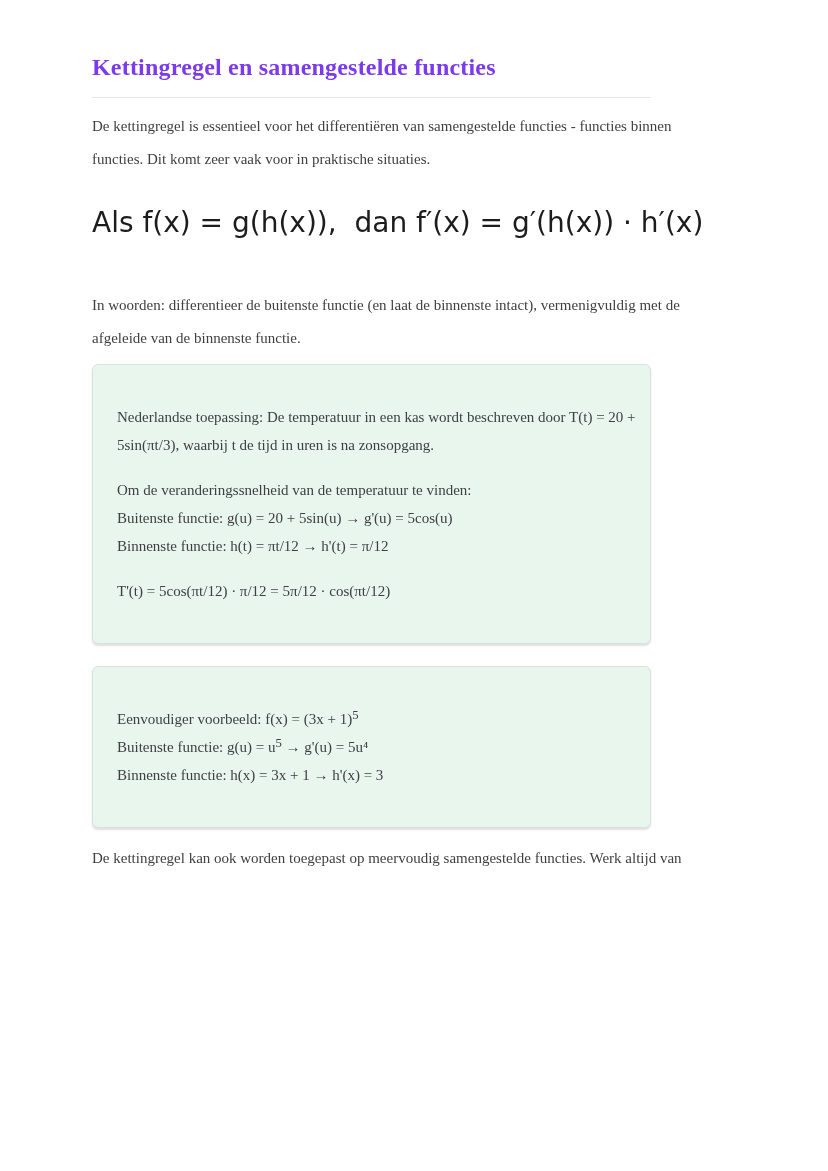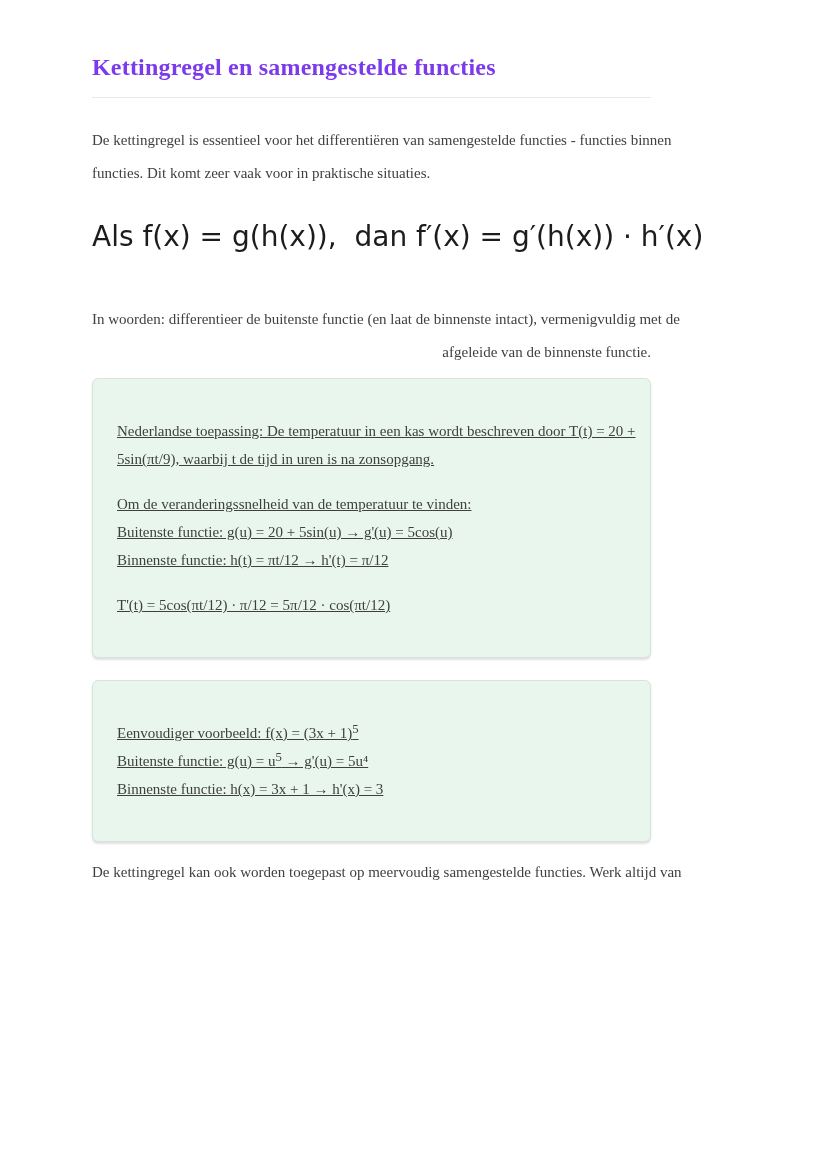--- a/index.html
+++ b/index.html
@@ -28,22 +28,22 @@
     border: none;
     border-top: 1px solid #e8e8e8;
     margin: 0;
   }
   .para {
     font-size: 15px;
     line-height: 33px;
     margin: 0;
   }
   .para .tline { white-space: nowrap; }
-  .intro-para { margin-top: 26px; }
-  .inwords-para { margin-top: 0; text-align: right; }
+  .intro-para { margin-top: 12px; }
+  .inwords-para { margin-top: 0; }
   .outro-para { margin-top: 14px; }
   .formula {
     font-family: "DejaVu Sans", sans-serif;
     font-size: 28px;
     line-height: 44px;
     color: #1c1c1c;
     text-align: center;
     margin: 25px 0 44px 0;
     white-space: nowrap;
   }
@@ -54,21 +54,21 @@
     border: 1px solid #d8e3da;
     border-radius: 6px;
     box-shadow: 0 2px 2px rgba(0,0,0,0.12);
     padding: 38px 24px;
     font-size: 15px;
   }
   .box-1 { margin-top: 9px; }
   .box-2 { margin-top: 22px; }
   .bpara { margin: 0 0 17px 0; }
   .bpara:last-child { margin-bottom: 0; }
-  .bline { line-height: 28px; white-space: nowrap; text-decoration: underline; }
+  .bline { line-height: 28px; white-space: nowrap; }
   .bline sup, .tline sup {
     font-size: 0.85em;
     line-height: 0;
     vertical-align: baseline;
     position: relative;
     top: -0.4em;
   }
 </style>
 </head>
 <body>
@@ -89,21 +89,21 @@
     </div>
 
   <div class="para inwords-para">
       <div class="tline"><span>In woorden: differentieer de buitenste functie (en laat de binnenste intact), vermenigvuldig met de</span></div>
       <div class="tline"><span>afgeleide van de binnenste functie.</span></div>
     </div>
 
   <div class="example-box box-1">
       <div class="bpara">
         <div class="bline"><span>Nederlandse toepassing: De temperatuur in een kas wordt beschreven door T(t) = 20 +</span></div>
-        <div class="bline"><span>5sin(πt/9), waarbij t de tijd in uren is na zonsopgang.</span></div>
+        <div class="bline"><span>5sin(πt/3), waarbij t de tijd in uren is na zonsopgang.</span></div>
       </div>
       <div class="bpara">
         <div class="bline"><span>Om de veranderingssnelheid van de temperatuur te vinden:</span></div>
         <div class="bline"><span>Buitenste functie: g(u) = 20 + 5sin(u) → g'(u) = 5cos(u)</span></div>
         <div class="bline"><span>Binnenste functie: h(t) = πt/12 → h'(t) = π/12</span></div>
       </div>
       <div class="bpara">
         <div class="bline"><span>T'(t) = 5cos(πt/12) · π/12 = 5π/12 · cos(πt/12)</span></div>
       </div>
     </div>

